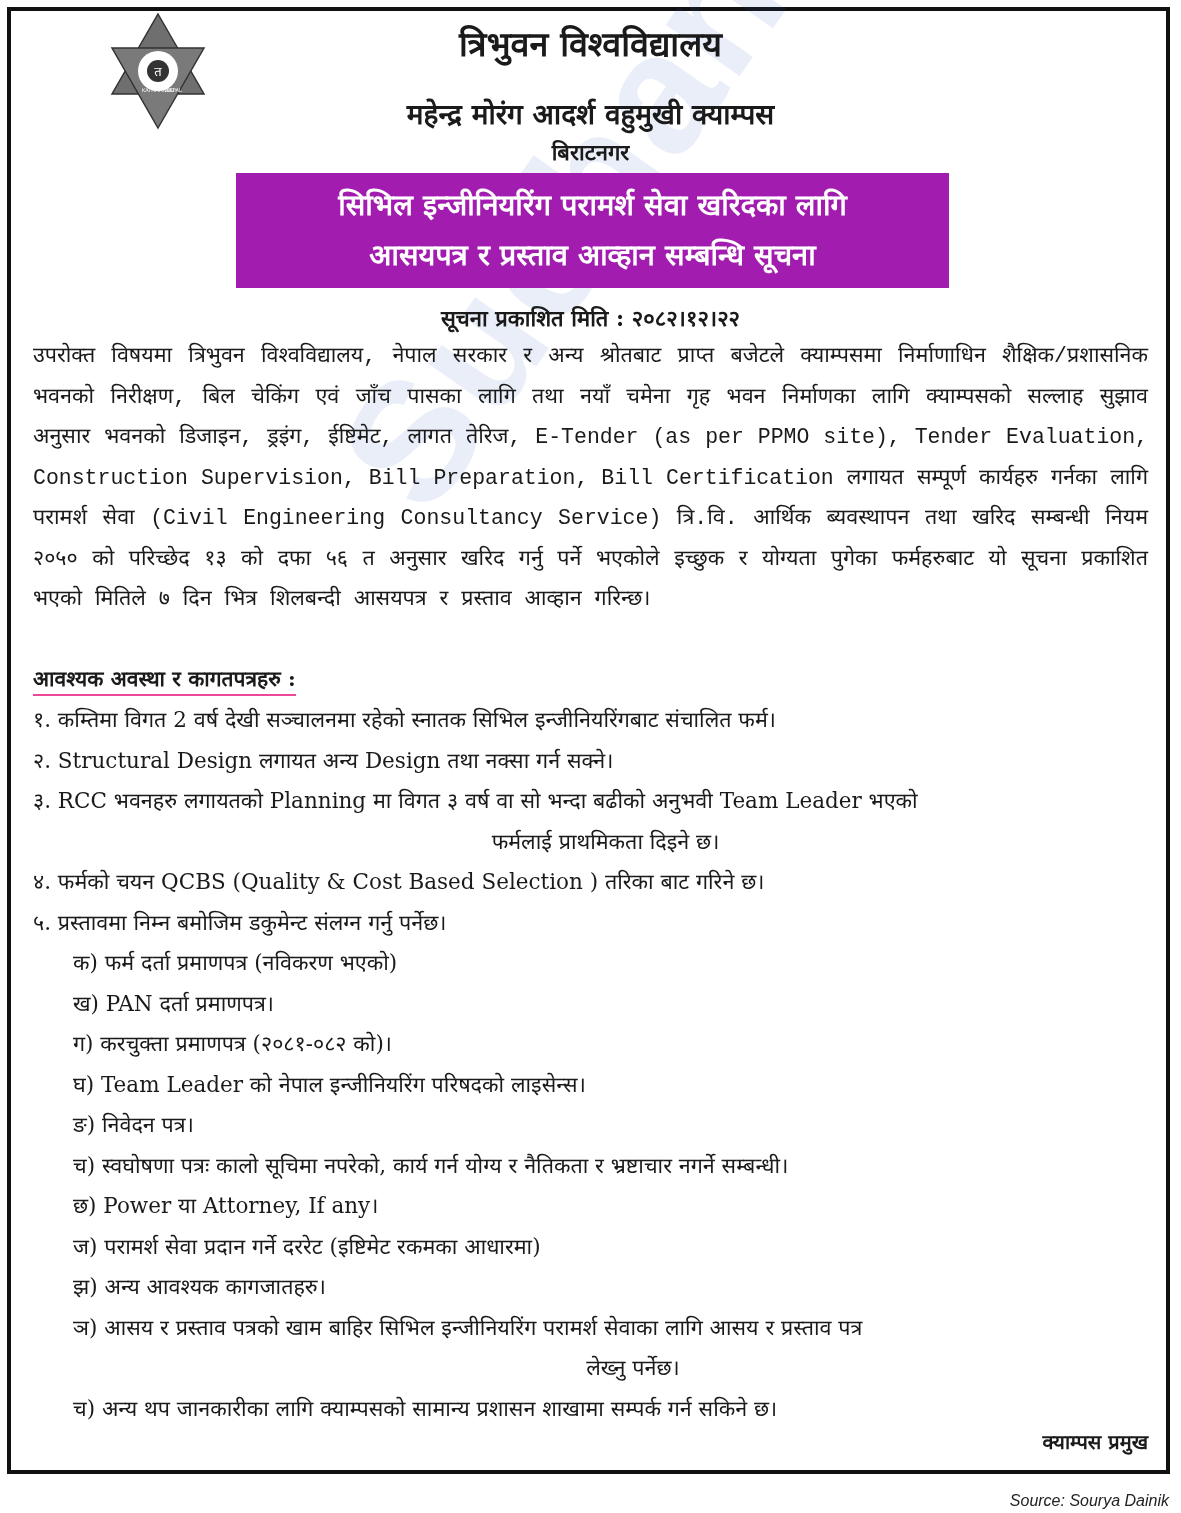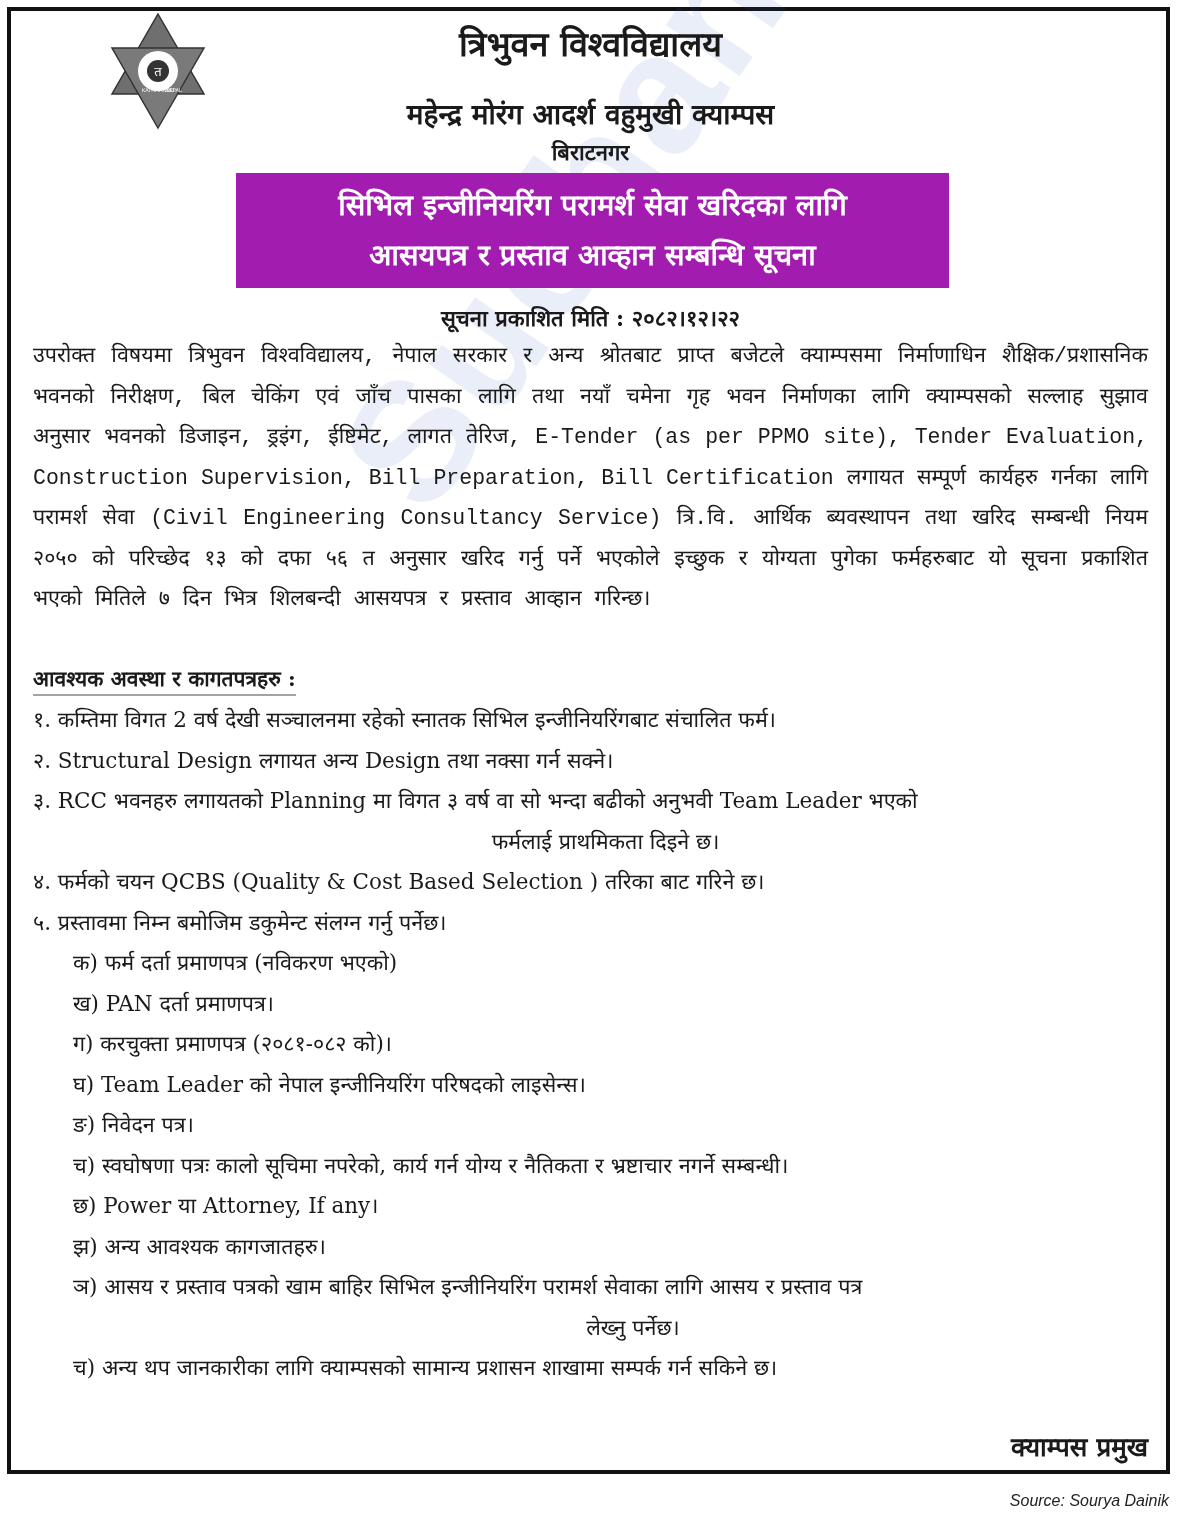--- a/index.html
+++ b/index.html
@@ -15,27 +15,27 @@
   .h1 { top:20px; font-size:34px; }
   .h2 { top:94px; font-size:28px; }
   .h3 { top:136px; font-size:22px; }
   .banner { position:absolute; left:236px; top:173px; width:713px; height:115px; background:#a21caf;
             color:#fff; text-align:center; font-weight:bold; font-size:29px; line-height:50px;
             padding-top:7px; box-sizing:border-box; }
   .date { position:absolute; left:0; width:1181px; top:302px; text-align:center; font-weight:bold; font-size:22px; }
   .para { position:absolute; left:33px; top:336px; width:1115px; font-size:21.5px; line-height:40.5px;
           text-align:justify; text-align-last:left;font-family:Liberation Mono, monospace; }
   .subhead { position:absolute; left:33px; top:664px; font-size:21px; font-weight:bold;
-             border-bottom:2px solid #a3a3a3; line-height:30px; }
+             border-bottom:2px solid #ec4899; line-height:30px; }
   .list { position:absolute; left:33px; top:700px; width:1115px; font-size:21.5px; line-height:40.5px; }
   .li { display:block; }
   .li .cont { display:block; padding-left:30px;text-align:center; }
   .sub { padding-left:40px; }
   .sub .cont { padding-left:45px; }
-  .sign { position:absolute; right:33px; top:1428px; font-size:26px; font-weight:bold; }
+  .sign { position:absolute; right:33px; top:1428px; font-size:20px; font-weight:bold; }
   .source { position:absolute; right:12px; top:1484px; font-family:"Liberation Sans", sans-serif;
             font-style:italic; font-size:16px; color:#222;margin-top:8px; }
 </style>
 </head>
 <body>
 
 <div class="frame"></div>
 <div class="watermark">Suchanaa</div>
 
 <div class="logo">
@@ -72,19 +72,20 @@
   <div class="li"><span>४.</span> <span>फर्मको चयन QCBS (Quality &amp; Cost Based Selection ) तरिका बाट गरिने छ।</span></div>
   <div class="li"><span>५.</span> <span>प्रस्तावमा निम्न बमोजिम डकुमेन्ट संलग्न गर्नु पर्नेछ।</span></div>
 
   <div class="li sub"><span>क)</span> <span>फर्म दर्ता प्रमाणपत्र (नविकरण भएको)</span></div>
   <div class="li sub"><span>ख)</span> <span>PAN दर्ता प्रमाणपत्र।</span></div>
   <div class="li sub"><span>ग)</span> <span>करचुक्ता प्रमाणपत्र (२०८१-०८२ को)।</span></div>
   <div class="li sub"><span>घ)</span> <span>Team Leader को नेपाल इन्जीनियरिंग परिषदको लाइसेन्स।</span></div>
   <div class="li sub"><span>ङ)</span> <span>निवेदन पत्र।</span></div>
   <div class="li sub"><span>च)</span> <span>स्वघोषणा पत्रः कालो सूचिमा नपरेको, कार्य गर्न योग्य र नैतिकता र भ्रष्टाचार नगर्ने सम्बन्धी।</span></div>
   <div class="li sub"><span>छ)</span> <span>Power या Attorney, If any।</span></div>
+  <div class="li sub"><span>ज)</span> <span>परामर्श सेवा प्रदान गर्ने दररेट (इष्टिमेट रकमका आधारमा)</span></div>
   <div class="li sub"><span>झ)</span> <span>अन्य आवश्यक कागजातहरु।</span></div>
   <div class="li sub"><span>ञ)</span> <span>आसय र प्रस्ताव पत्रको खाम बाहिर सिभिल इन्जीनियरिंग परामर्श सेवाका लागि आसय र प्रस्ताव पत्र</span><span class="cont">लेख्नु पर्नेछ।</span></div>
   <div class="li sub"><span>च)</span> <span>अन्य थप जानकारीका लागि क्याम्पसको सामान्य प्रशासन शाखामा सम्पर्क गर्न सकिने छ।</span></div>
 </div>
 
 <div class="sign">क्याम्पस प्रमुख</div>
 <div class="source">Source: Sourya Dainik</div>
 
 </body></html>

